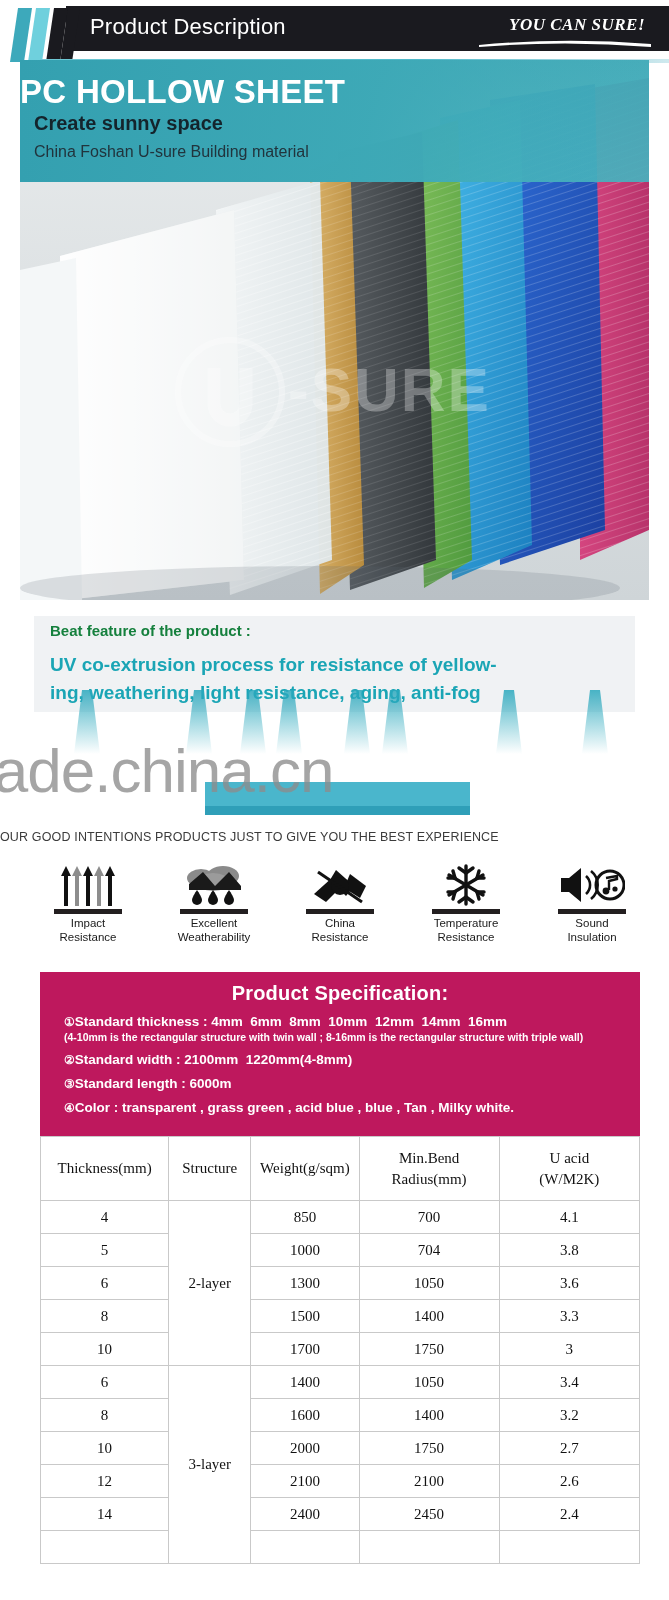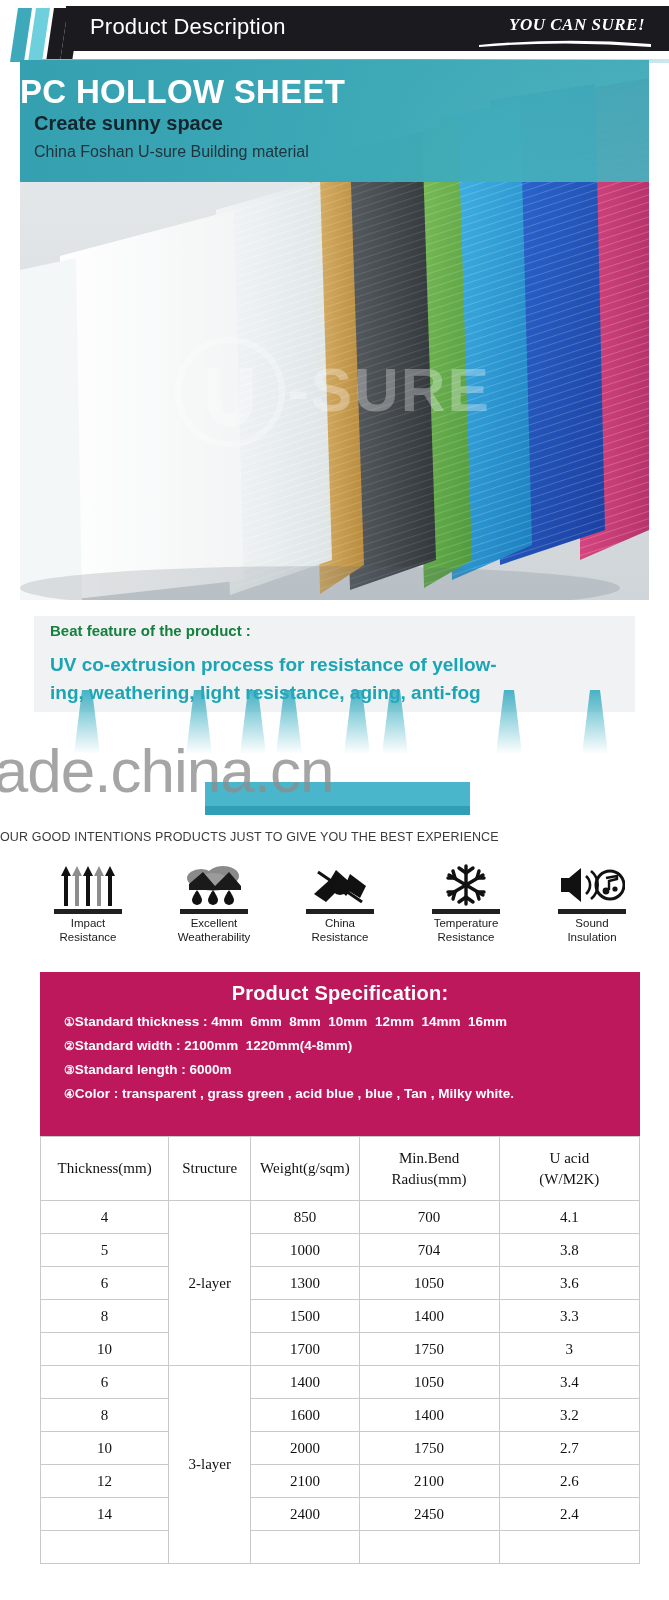--- a/index.html
+++ b/index.html
@@ -397,20 +397,21 @@
       </div>
     </div>
   </div>
 
   <div class="spec">
     <div class="spec-title">Product Specification:</div>
 
     <div class="spec-line">
       <span class="circnum">①</span><span>Standard thickness : 4mm&nbsp;&nbsp;6mm&nbsp;&nbsp;8mm&nbsp;&nbsp;10mm&nbsp;&nbsp;12mm&nbsp;&nbsp;14mm&nbsp;&nbsp;16mm</span>
     </div>
+    <div class="spec-sub">(4-10mm is the rectangular structure with twin wall ; 8-16mm is the rectangular structure with triple wall)</div>
 
     <div class="spec-line">
       <span class="circnum">②</span><span>Standard width : 2100mm&nbsp;&nbsp;1220mm(4-8mm)</span>
     </div>
 
     <div class="spec-line">
       <span class="circnum">③</span><span>Standard length : 6000m</span>
     </div>
 
     <div class="spec-line">

